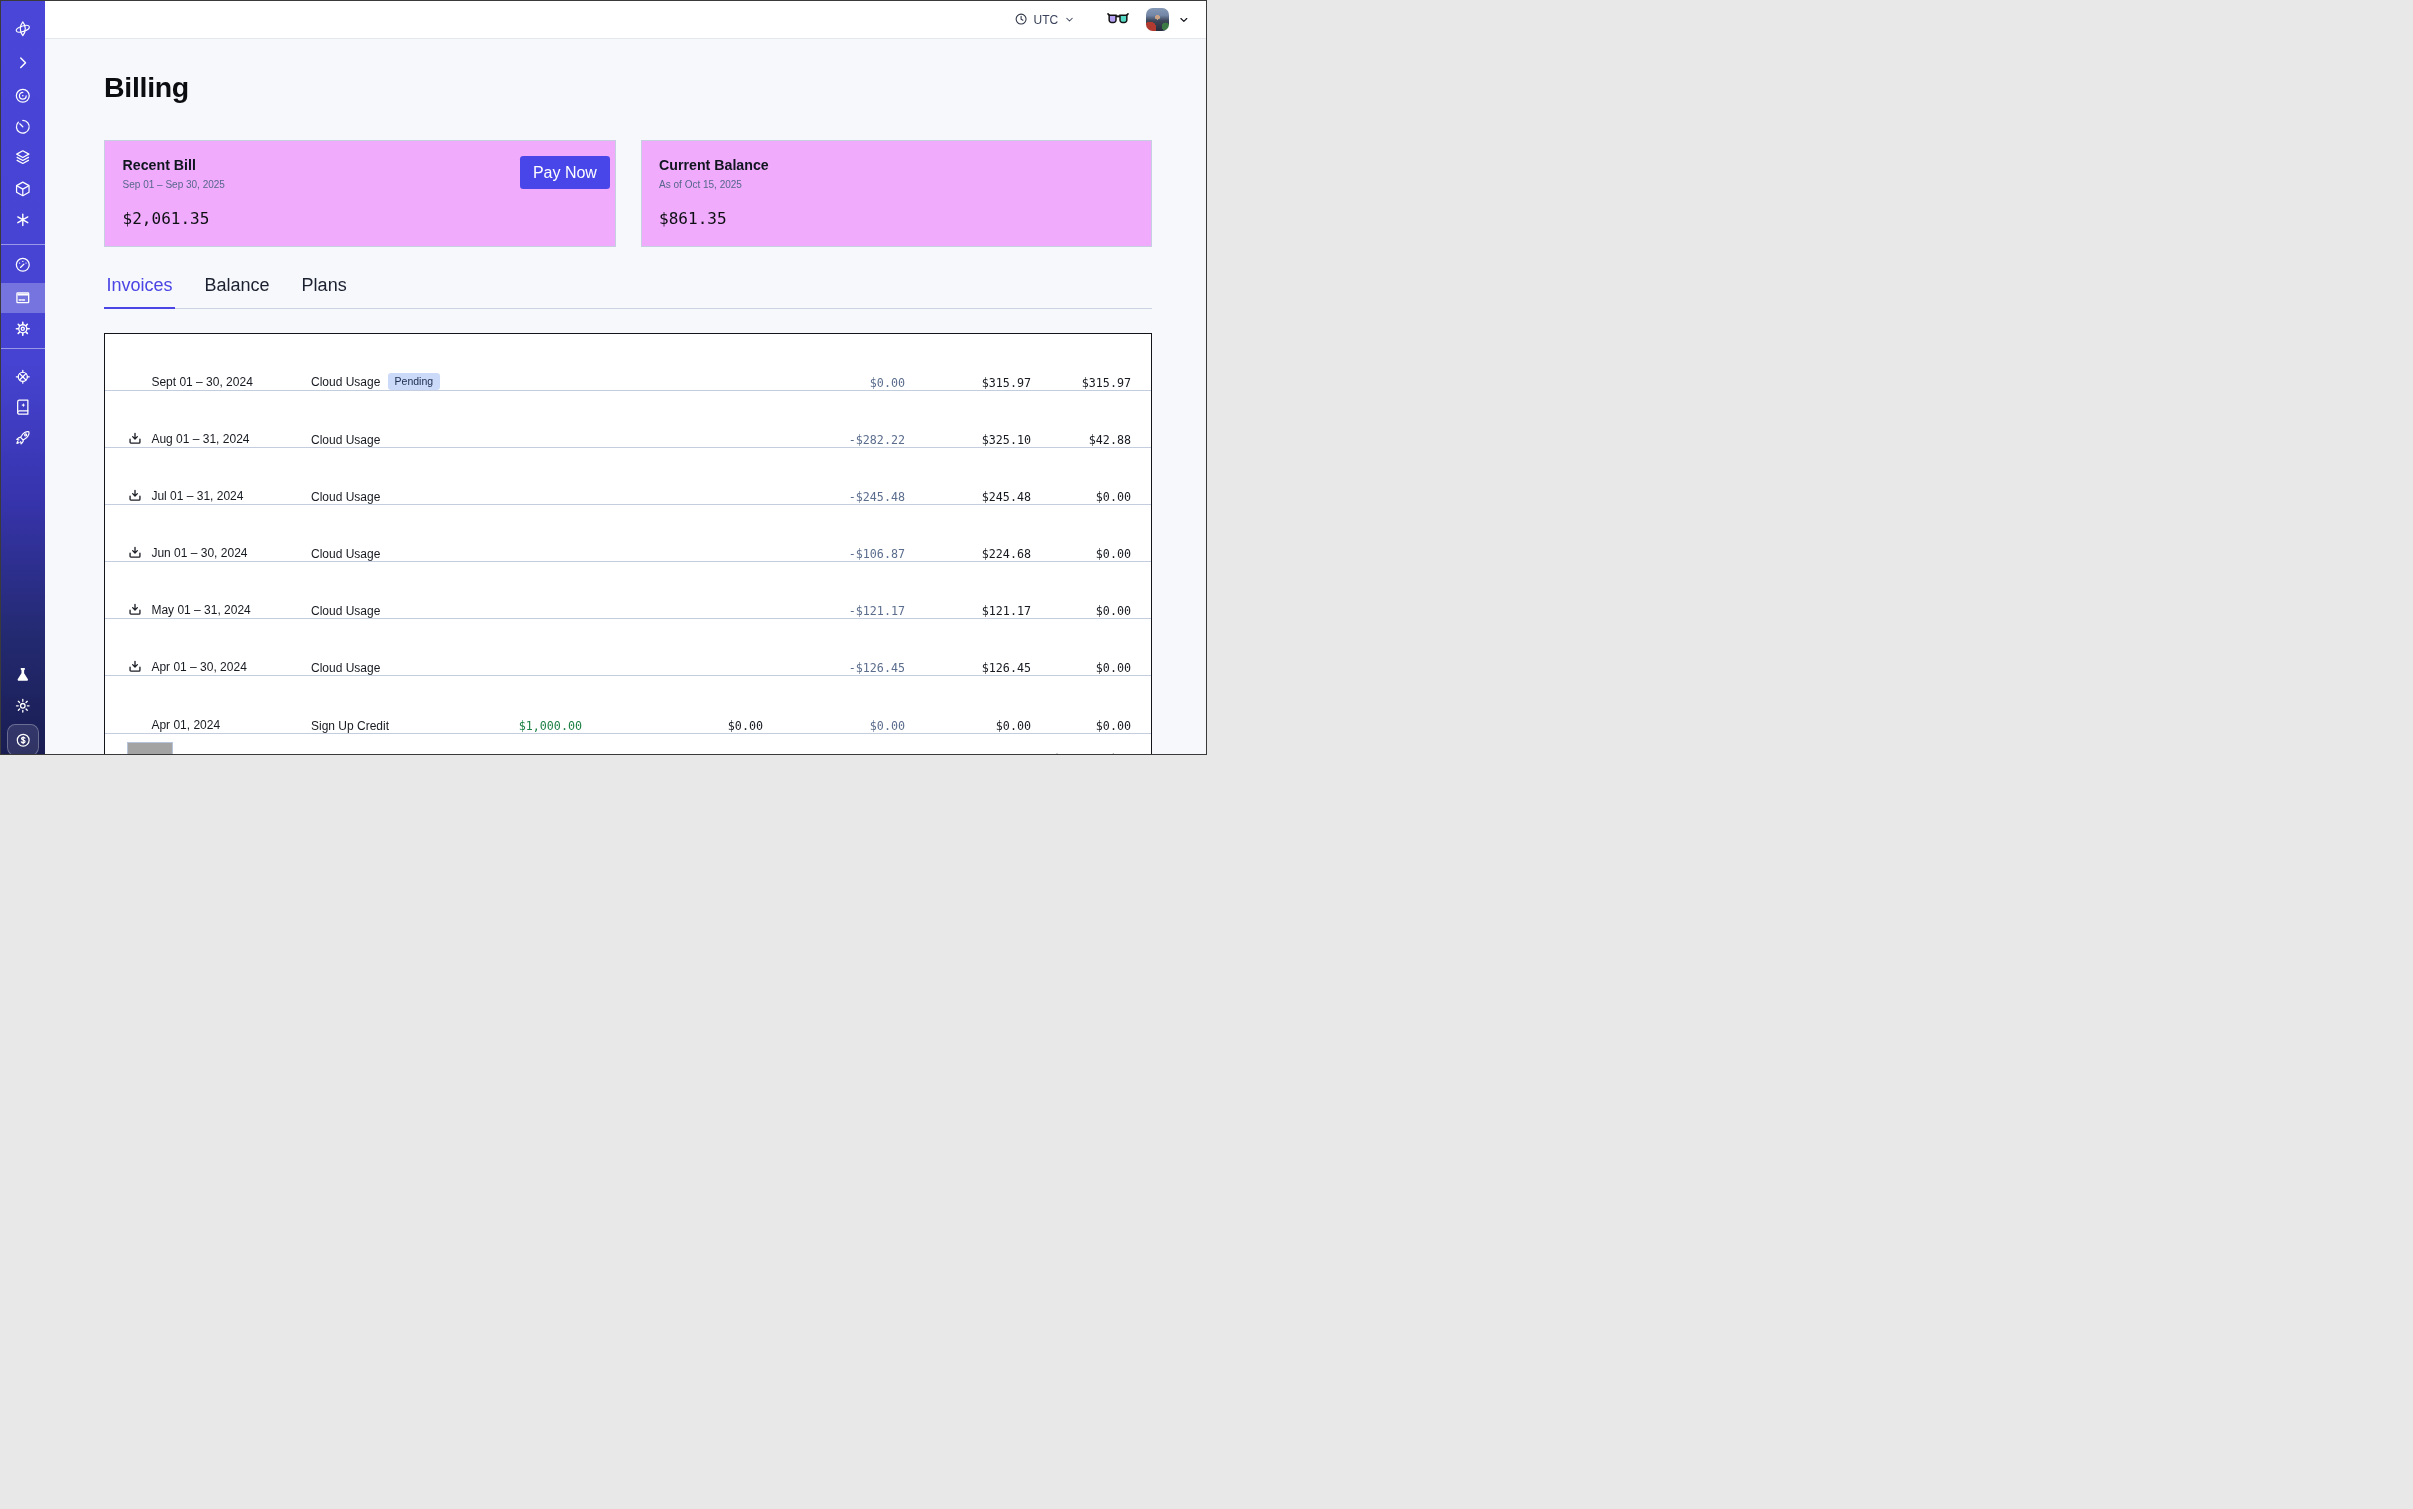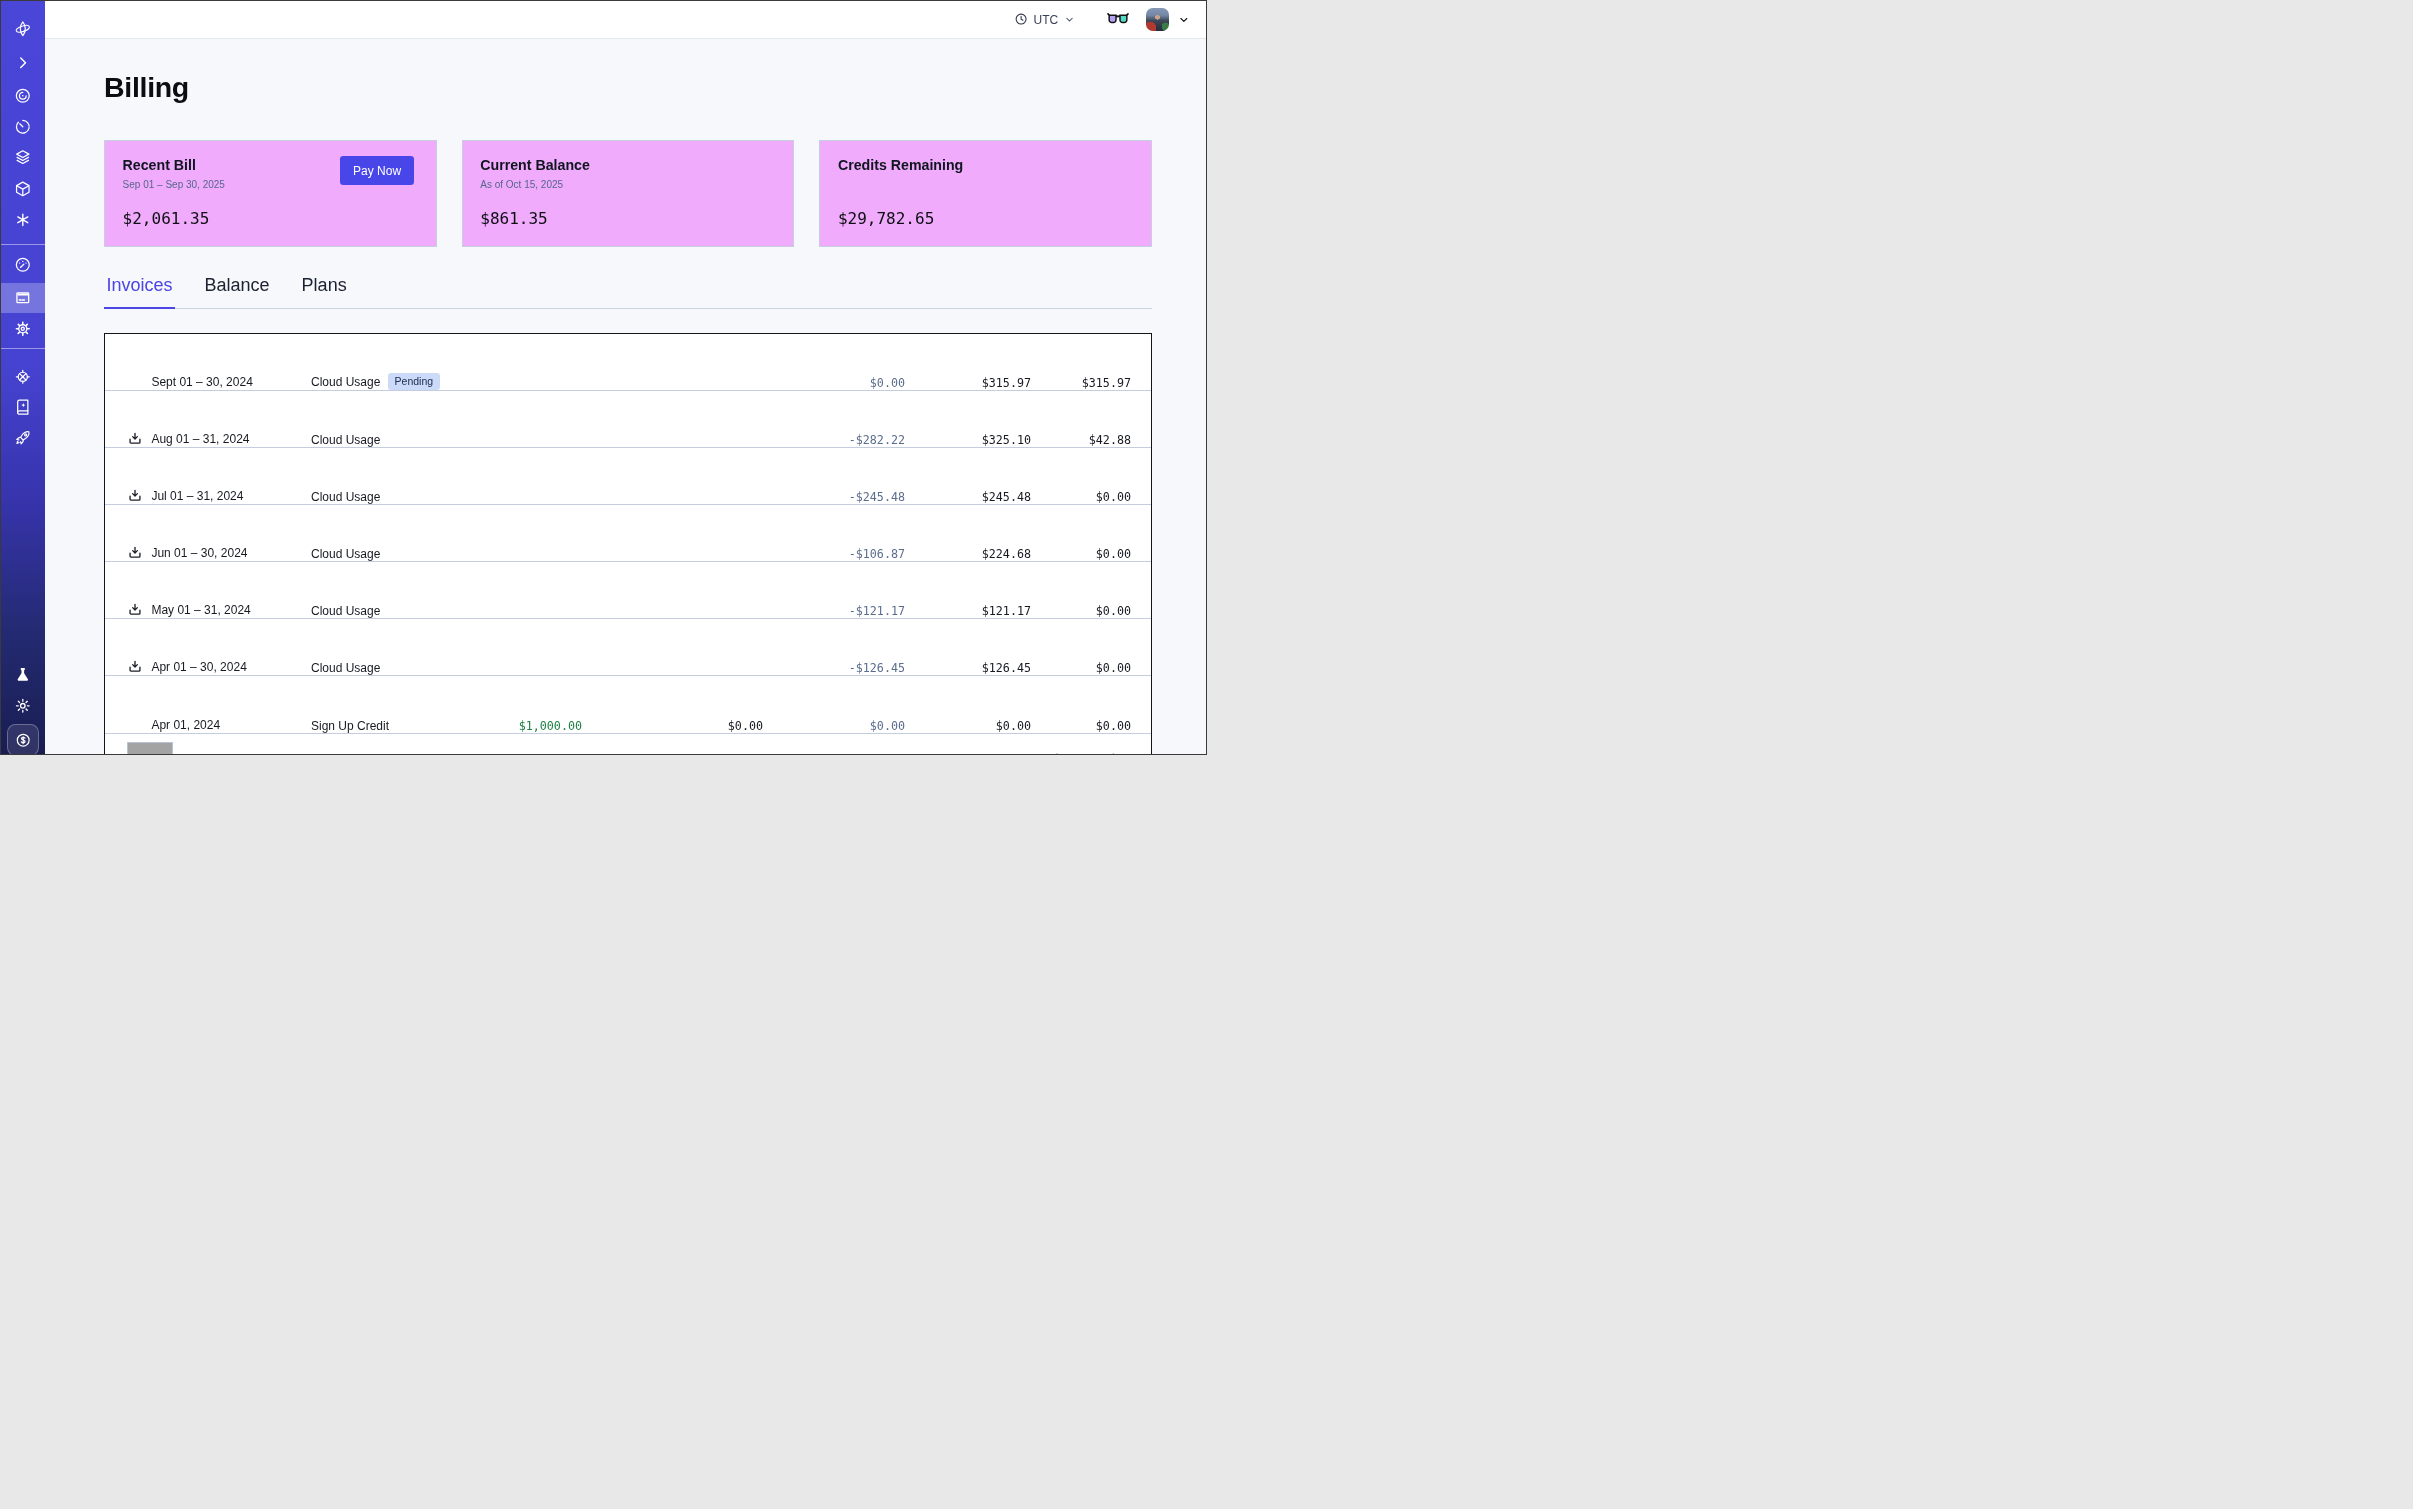--- a/index.html
+++ b/index.html
@@ -37,22 +37,22 @@
 
   .content { flex:1; padding:0 54px 0 59px; }
   h1.page-title { margin-top:32px; font-size:28.5px; font-weight:700; letter-spacing:-0.3px; color:#0b0d11; }
 
   
   .cards { display:flex; gap:25px; margin-top:36px; }
   .card { position:relative; flex:1; height:107px; background:#f0abfc; border:0.8px solid #c6cfdf; padding:16px 17.6px; }
   .card-title { font-size:14.2px; font-weight:700; color:#10151f; }
   .card-sub { font-size:10px; color:#56678a; margin-top:5.9px; min-height:14.2px; }
   .card-amount { font-family:"DejaVu Sans Mono", monospace; font-size:16px; color:#0d0f13; margin-top:16px; }
-  .pay-btn { position:absolute; top:15px; right:22px; background:#4846e8; color:#fff; border:none;
-    font-family:"Liberation Sans", sans-serif; font-size:12px; padding:7.5px 12.6px; border-radius:3.3px; cursor:pointer; }
+  .pay-btn { position:absolute; top:15px; right:5px; background:#4846e8; color:#fff; border:none;
+    font-family:"Liberation Sans", sans-serif; font-size:16px; padding:7.5px 12.6px; border-radius:3.3px; cursor:pointer; }
 
   
   .tabs { margin-top:28px; display:flex; gap:27px; border-bottom:0.8px solid #ccd4e2; }
   .tab { font-size:18px; color:#1b2130; padding:0 2.5px 11px 2.5px; cursor:pointer; border-bottom:2.5px solid transparent; margin-bottom:-0.8px; }
   .tab.active { color:#4a45e4; border-bottom-color:#4a45e4; }
 
   
   .invoice-table { margin-top:24px; border:1.7px solid #14151a; background:#fff; }
   .t-head { display:flex; align-items:center; height:36px; background:#151519; color:#fff; font-size:11.7px; }
   .t-row { display:flex; align-items:flex-end; height:57px; border-bottom:0.8px solid #c3cdde; font-size:12px; color:#171a21; }
@@ -240,25 +240,20 @@
           <div class="card-title">Recent Bill</div>
           <div class="card-sub">Sep 01 – Sep 30, 2025</div>
           <div class="card-amount">$2,061.35</div>
           <button class="pay-btn">Pay Now</button>
         </section>
         <section class="card">
           <div class="card-title">Current Balance</div>
           <div class="card-sub">As of Oct 15, 2025</div>
           <div class="card-amount">$861.35</div>
         </section>
-        <section class="card">
-          <div class="card-title">Credits Remaining</div>
-          <div class="card-sub"></div>
-          <div class="card-amount">$29,782.65</div>
-        </section>
       </div>
 
       <div class="tabs">
         <div class="tab active">Invoices</div>
         <div class="tab">Balance</div>
         <div class="tab">Plans</div>
       </div>
 
       <div class="invoice-table">
 

